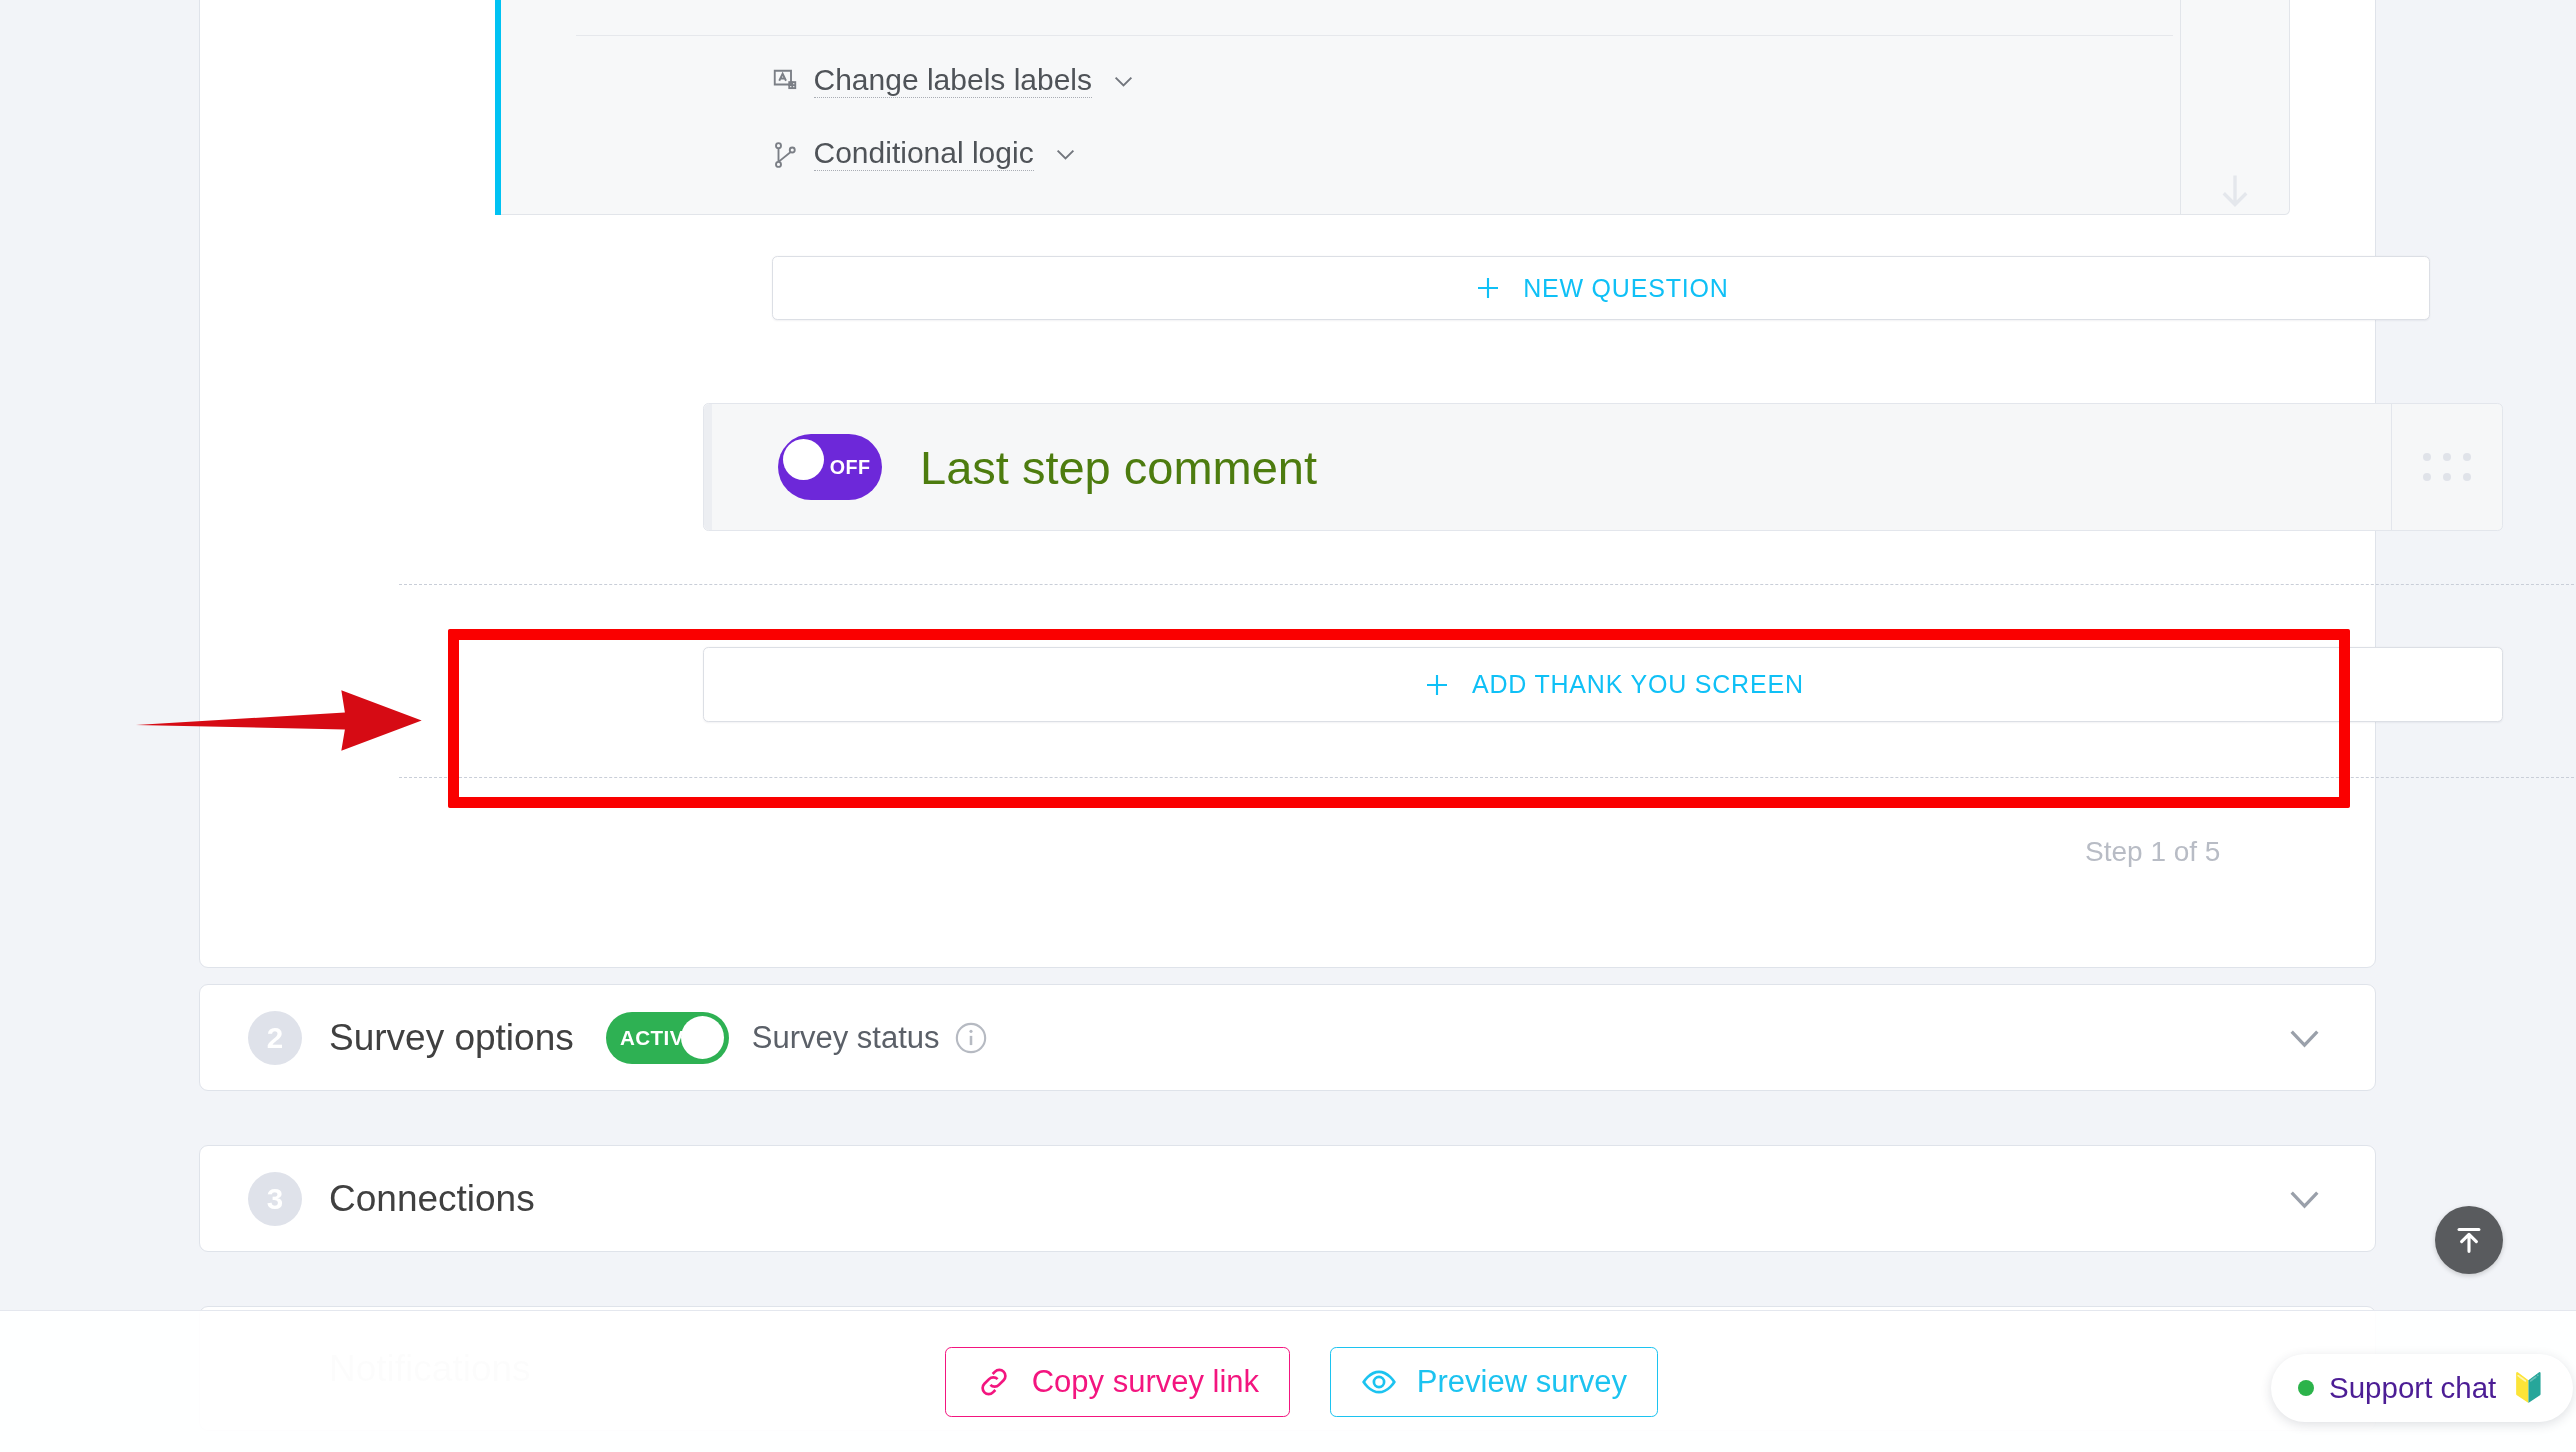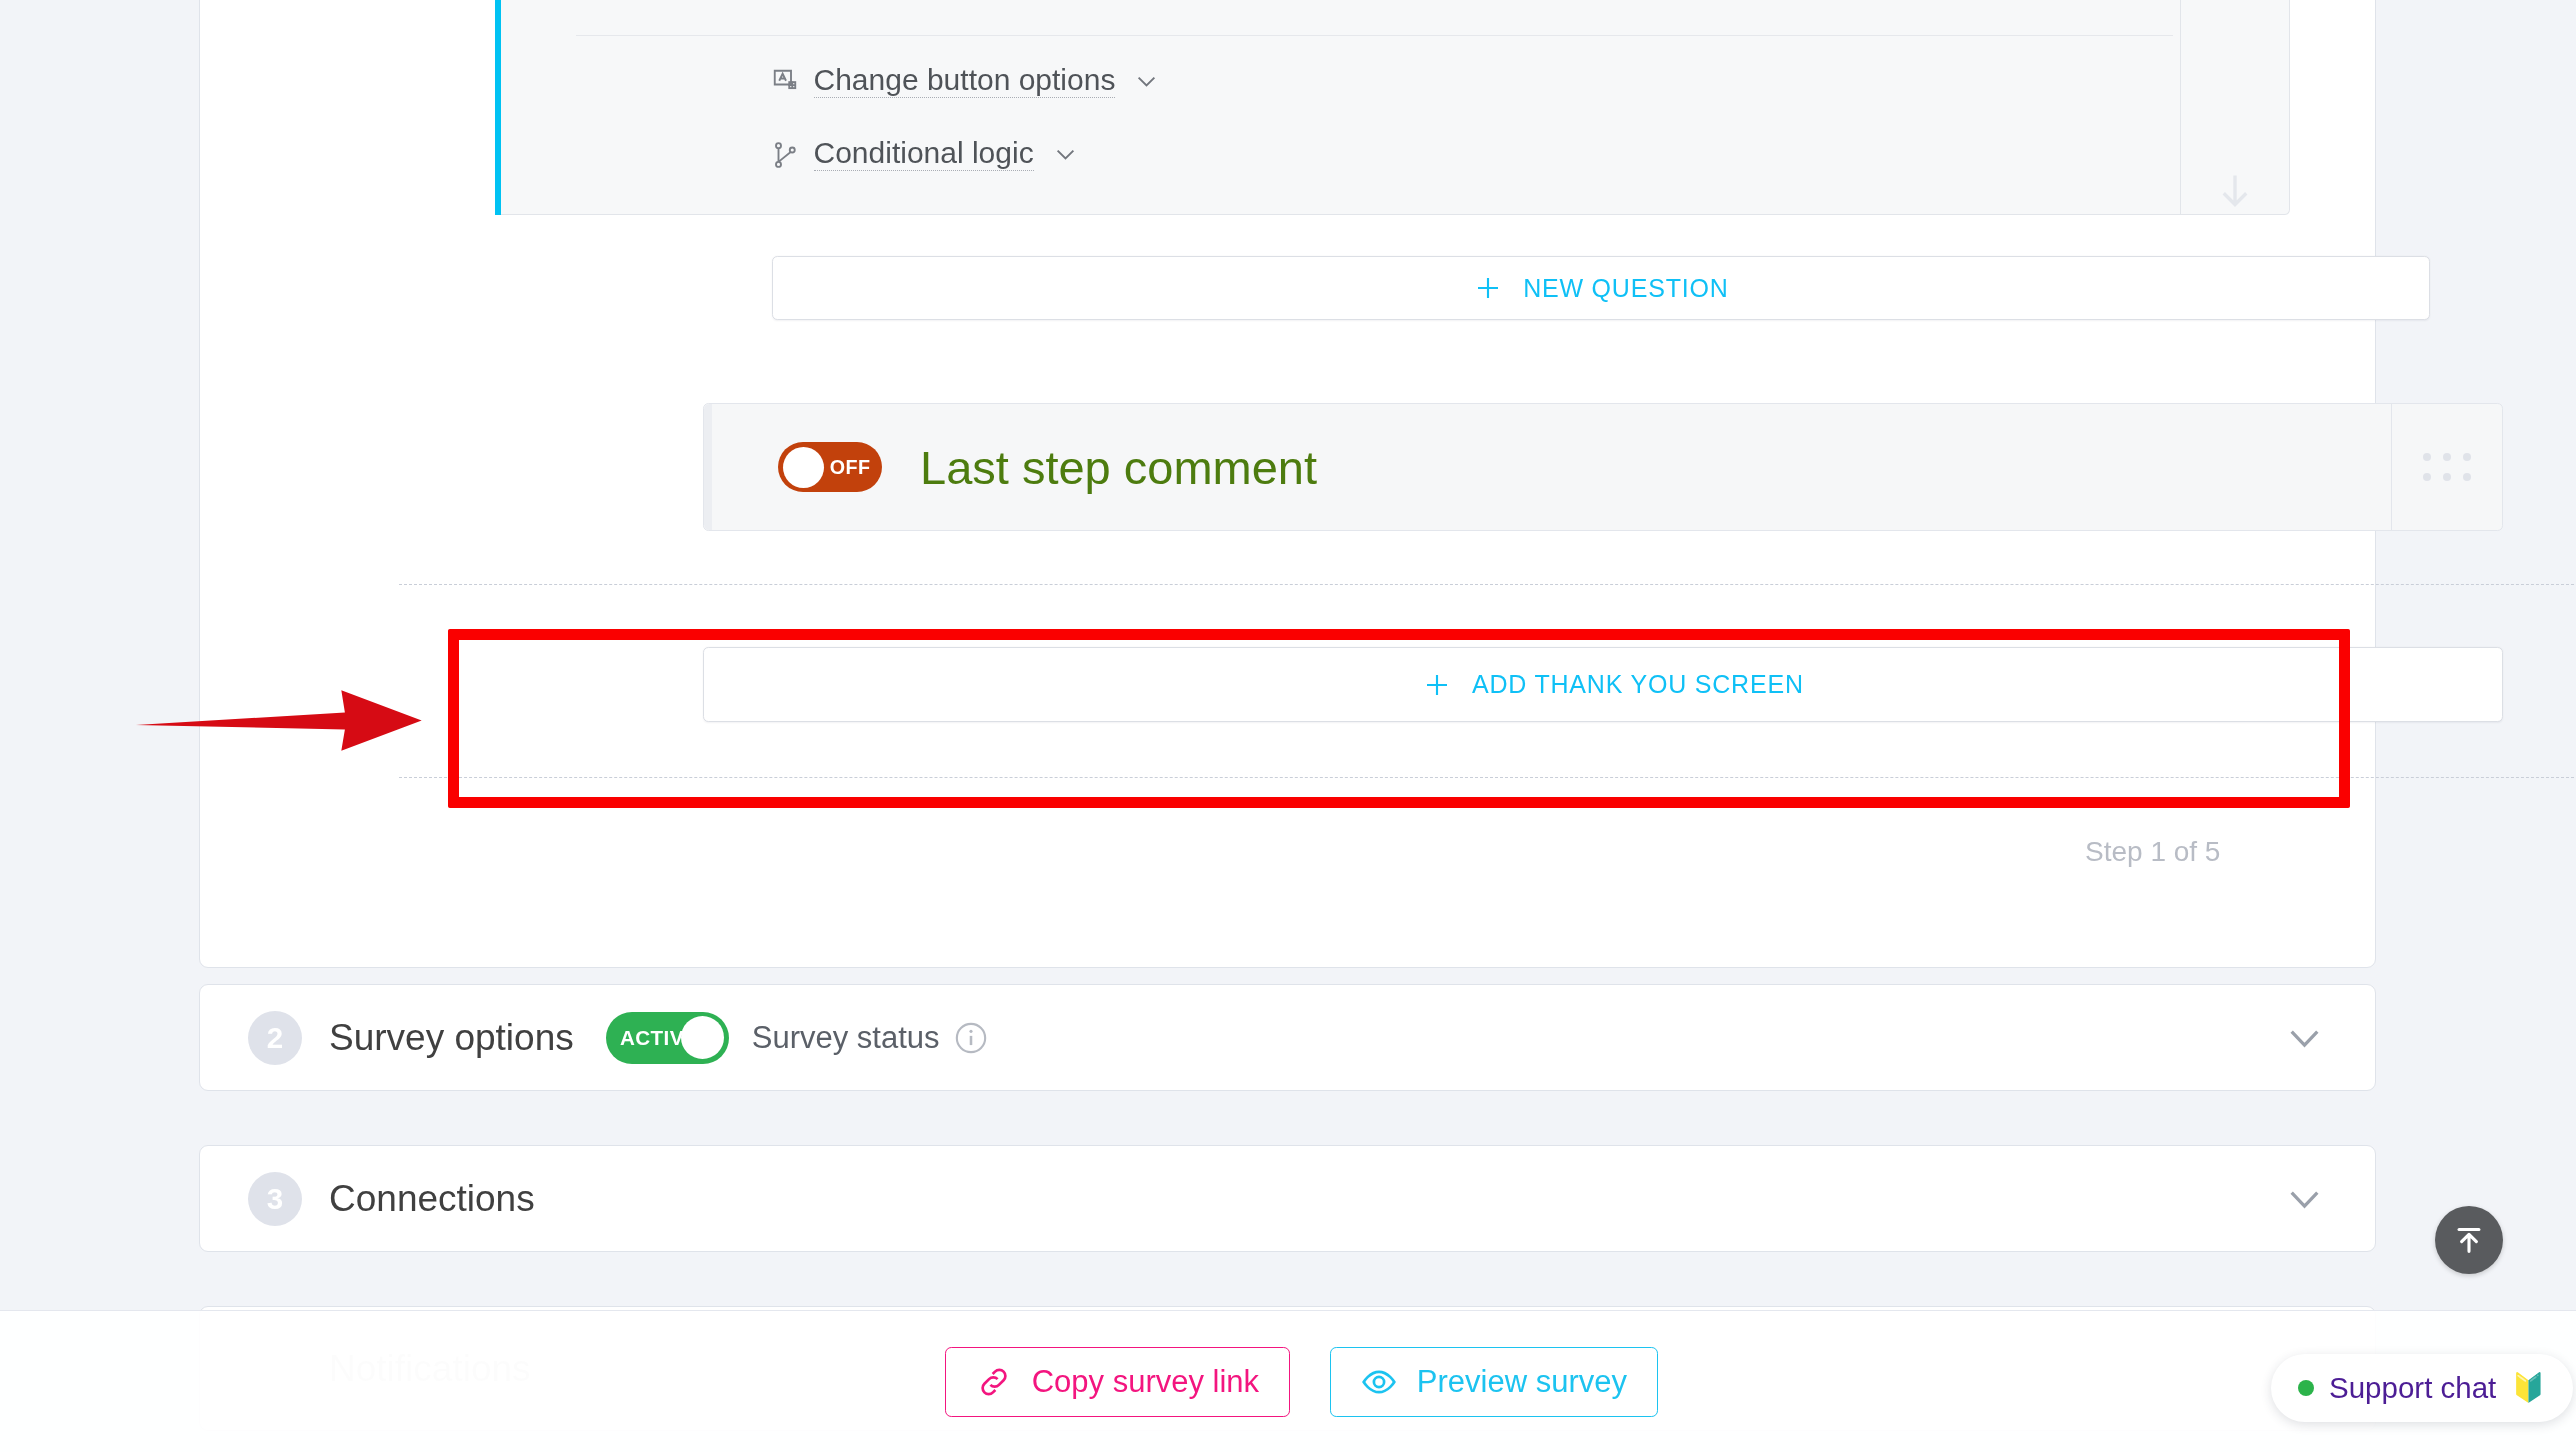--- a/index.html
+++ b/index.html
@@ -147,22 +147,22 @@
   .toggle {
     display: flex;
     align-items: center;
     border-radius: 894px;
     cursor: pointer;
     flex: none;
     position: relative;
   }
   .toggle.off {
     margin-left: 74px;
-    width: 104px; height: 50px;
-    background: #c2410c;
+    width: 104px; height: 66px;
+    background: #6d28d9;
   }
   .toggle.off .knob {
     position: absolute;
     left: 4.5px; top: 4.5px;
     width: 41px; height: 41px;
     background: #fff;
     border-radius: 50%;
   }
   .toggle.off .state {
     position: absolute;
@@ -430,21 +430,21 @@
 
     <div class="hr-faint"></div>
 
     <div class="opt-link" id="opt-labels">
       <svg class="glyph" viewBox="0 0 24 24" fill="none" stroke="currentColor" stroke-width="1.5">
         <path d="M3 3h13v11H3z"></path>
         <path d="M6.6 11 9.3 5.4l2.7 5.6M7.6 9.2h3.4"></path>
         <path d="M17 11.5v6M14 14.5h6"></path>
         <rect x="14.6" y="12.1" width="4.8" height="4.8"></rect>
       </svg>
-      <span class="txt">Change button options</span>
+      <span class="txt">Change labels labels</span>
       <svg class="chev" viewBox="0 0 24 24" fill="none" stroke="currentColor" stroke-width="1.7">
         <path d="M5 8.5 12 15.5 19 8.5"></path>
       </svg>
     </div>
 
     <div class="opt-link" id="opt-logic">
       <svg class="glyph" viewBox="0 0 24 24" fill="none" stroke="currentColor" stroke-width="1.5">
         <circle cx="6" cy="4.5" r="2"></circle>
         <circle cx="6" cy="19.5" r="2"></circle>
         <circle cx="17" cy="8" r="2"></circle>

